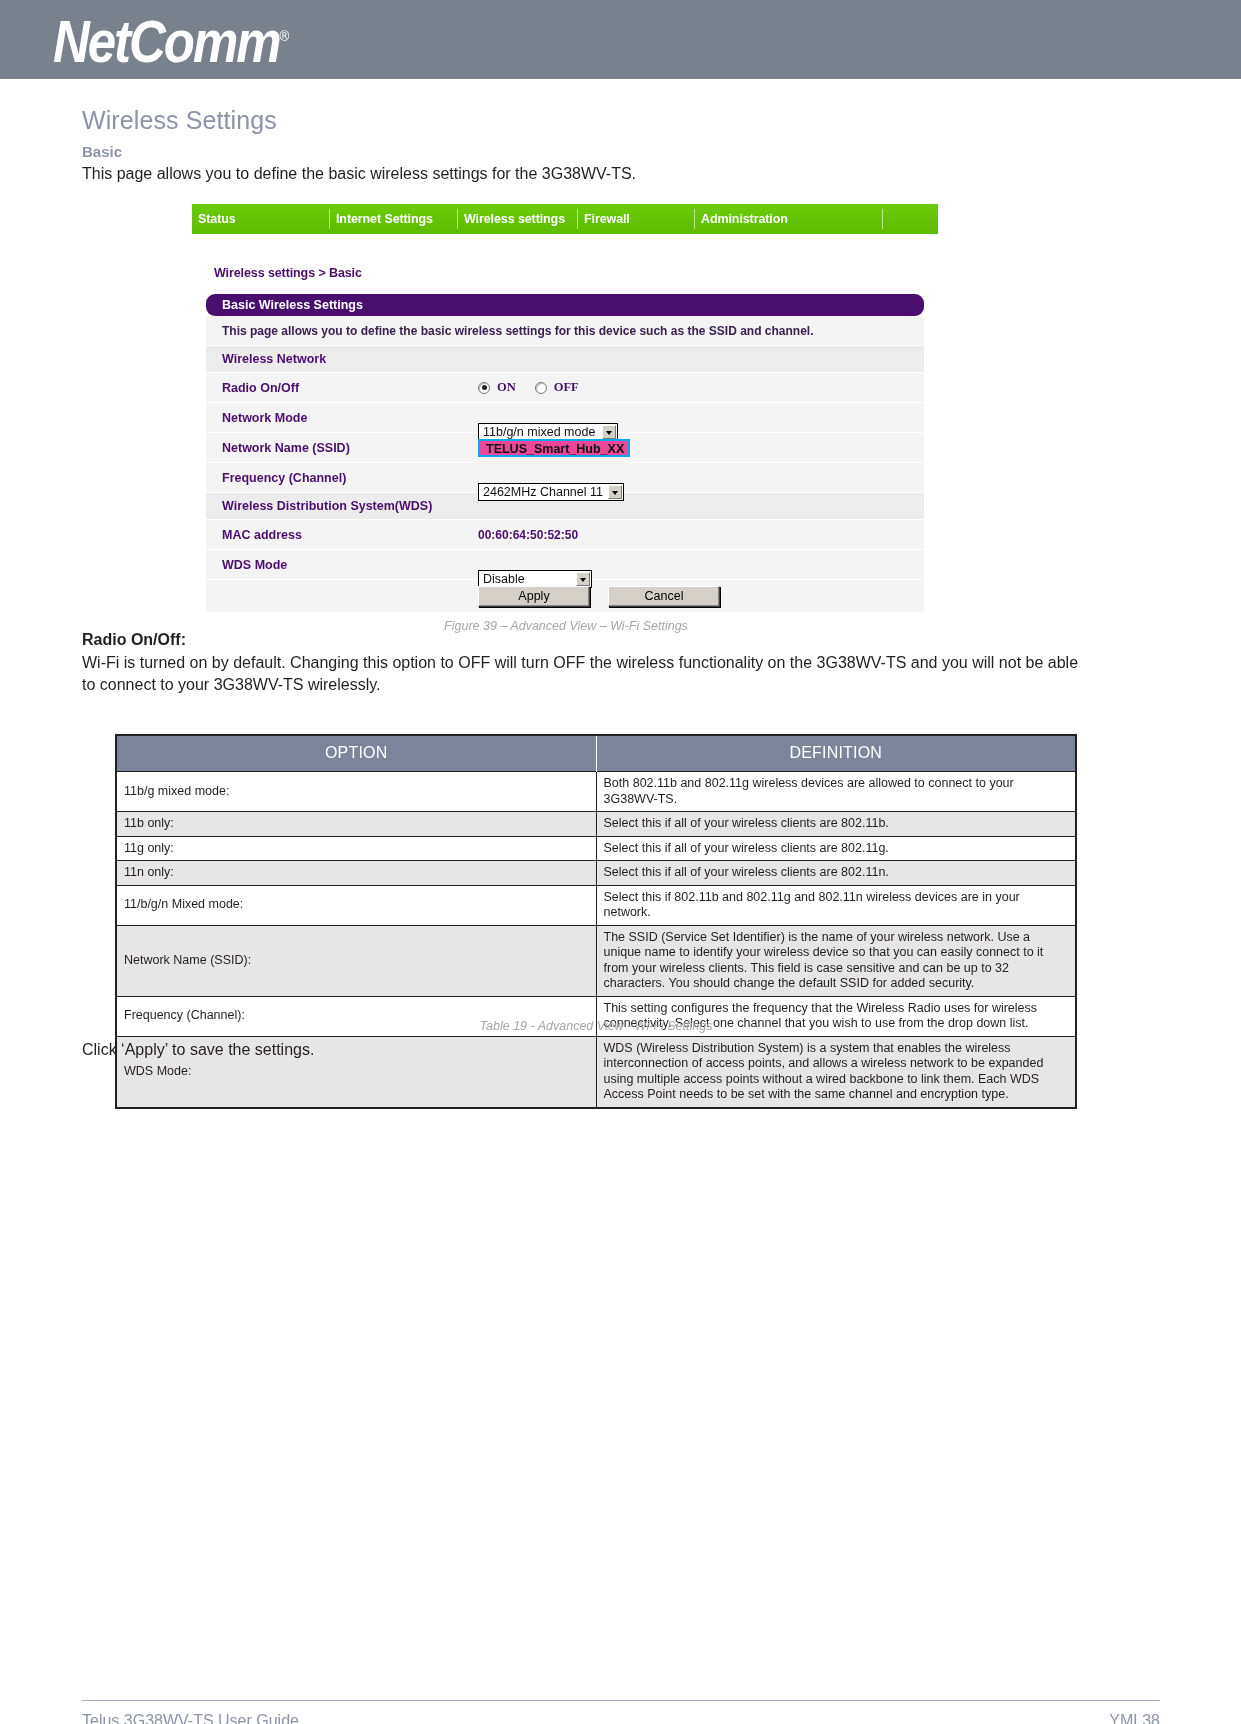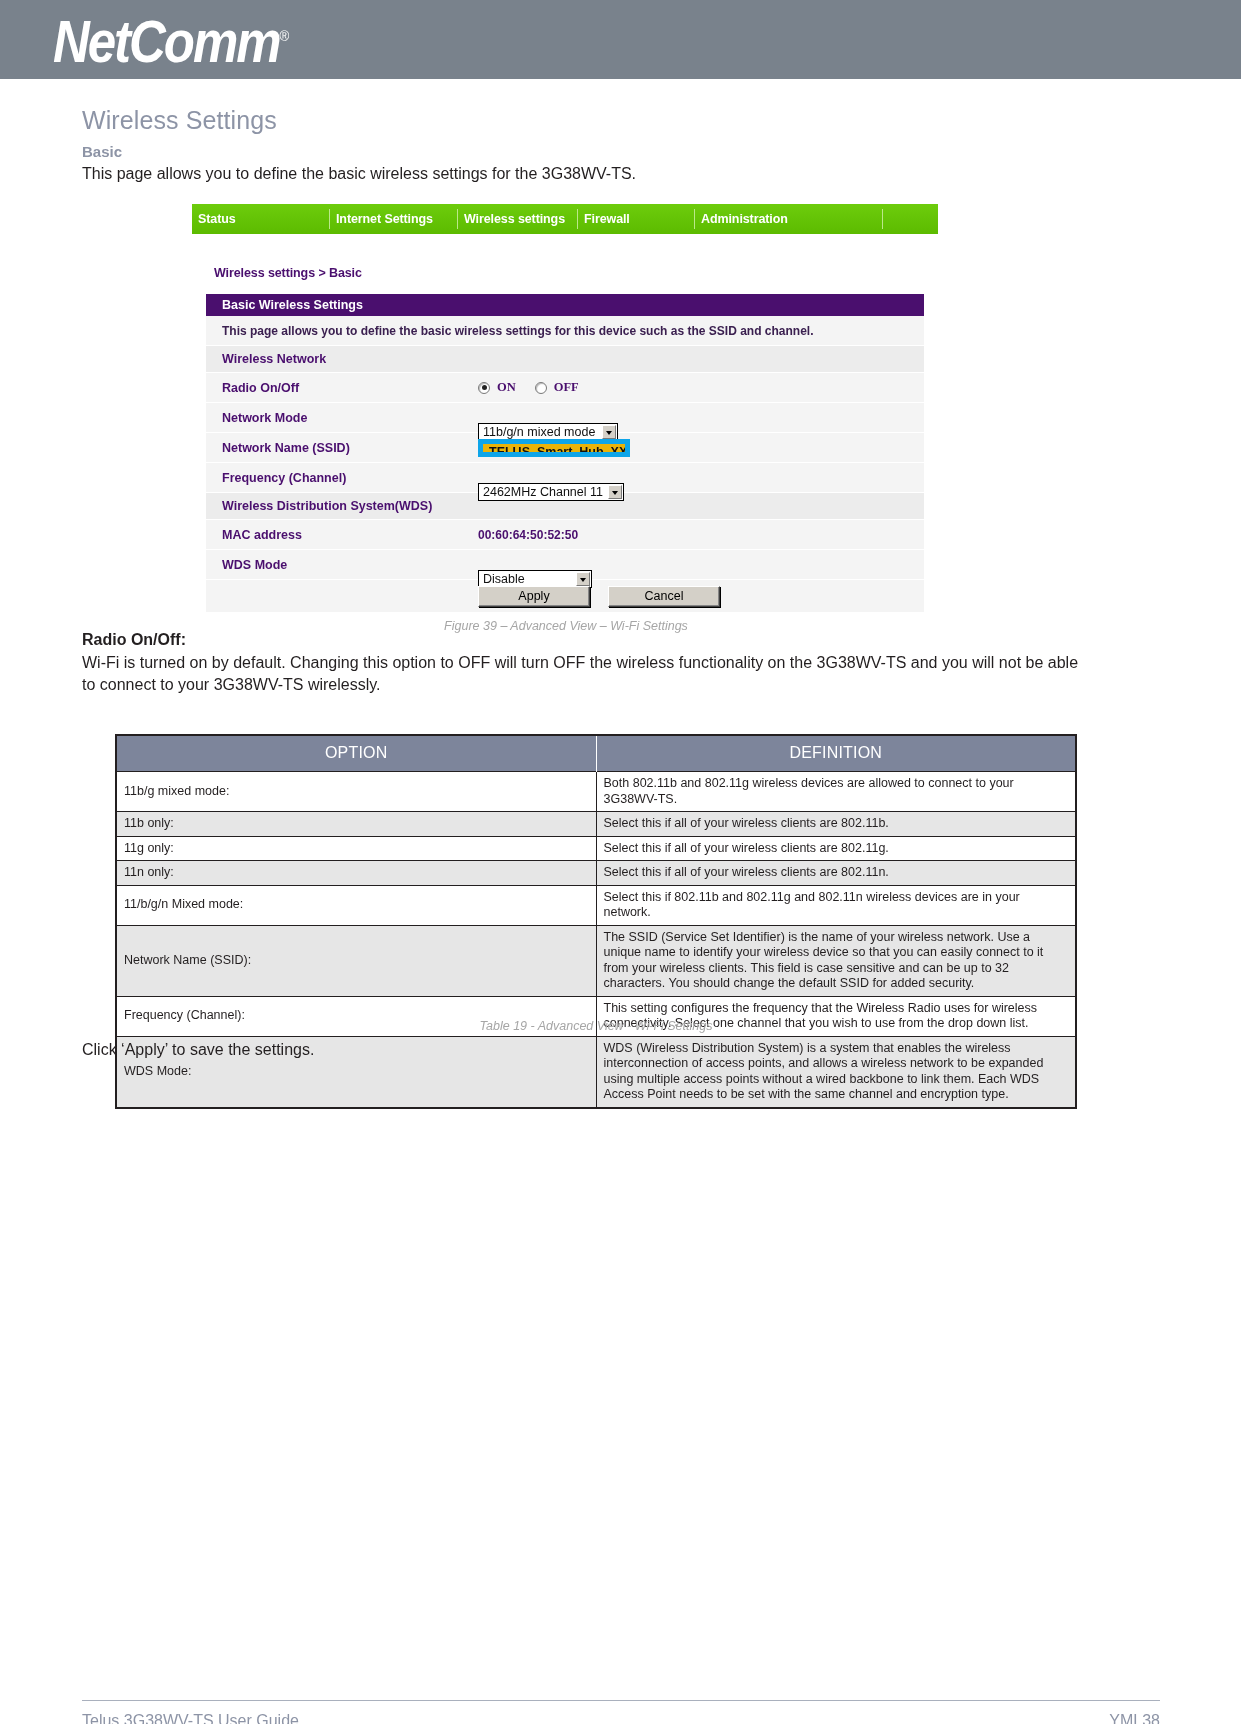--- a/index.html
+++ b/index.html
@@ -123,20 +123,21 @@
   }
   .panel-head {
     background: #4a0f6e;
     color: #ffffff;
     font-size: 12.5px;
     font-weight: bold;
     height: 22px;
     line-height: 22px;
     padding-left: 16px;
     box-sizing: border-box;
+    border-radius: 9px;
   }
   .panel-desc {
     background: #f4f4f4;
     color: #3b2050;
     font-size: 12px;
     font-weight: bold;
     height: 30px;
     line-height: 30px;
     padding-left: 16px;
     box-sizing: border-box;
@@ -227,22 +228,22 @@
     left: 3px; top: 5px;
     border-left: 3px solid transparent;
     border-right: 3px solid transparent;
     border-top: 4px solid #000;
   }
   .sel-mode { width: 140px; }
   .sel-freq { width: 146px; }
   .sel-wds  { width: 114px; }
 
   .txtfield {
-    border: 5px solid #0ea5e9;
-    background: #eab308;
+    border: 2px solid #0ea5e9;
+    background: #ec4899;
     height: 18px;
     width: 152px;
     font-size: 12.5px;
     color: #111;
     line-height: 17px;
     padding-left: 6px;
     box-sizing: border-box;
     white-space: nowrap;
     overflow: hidden;
   }

